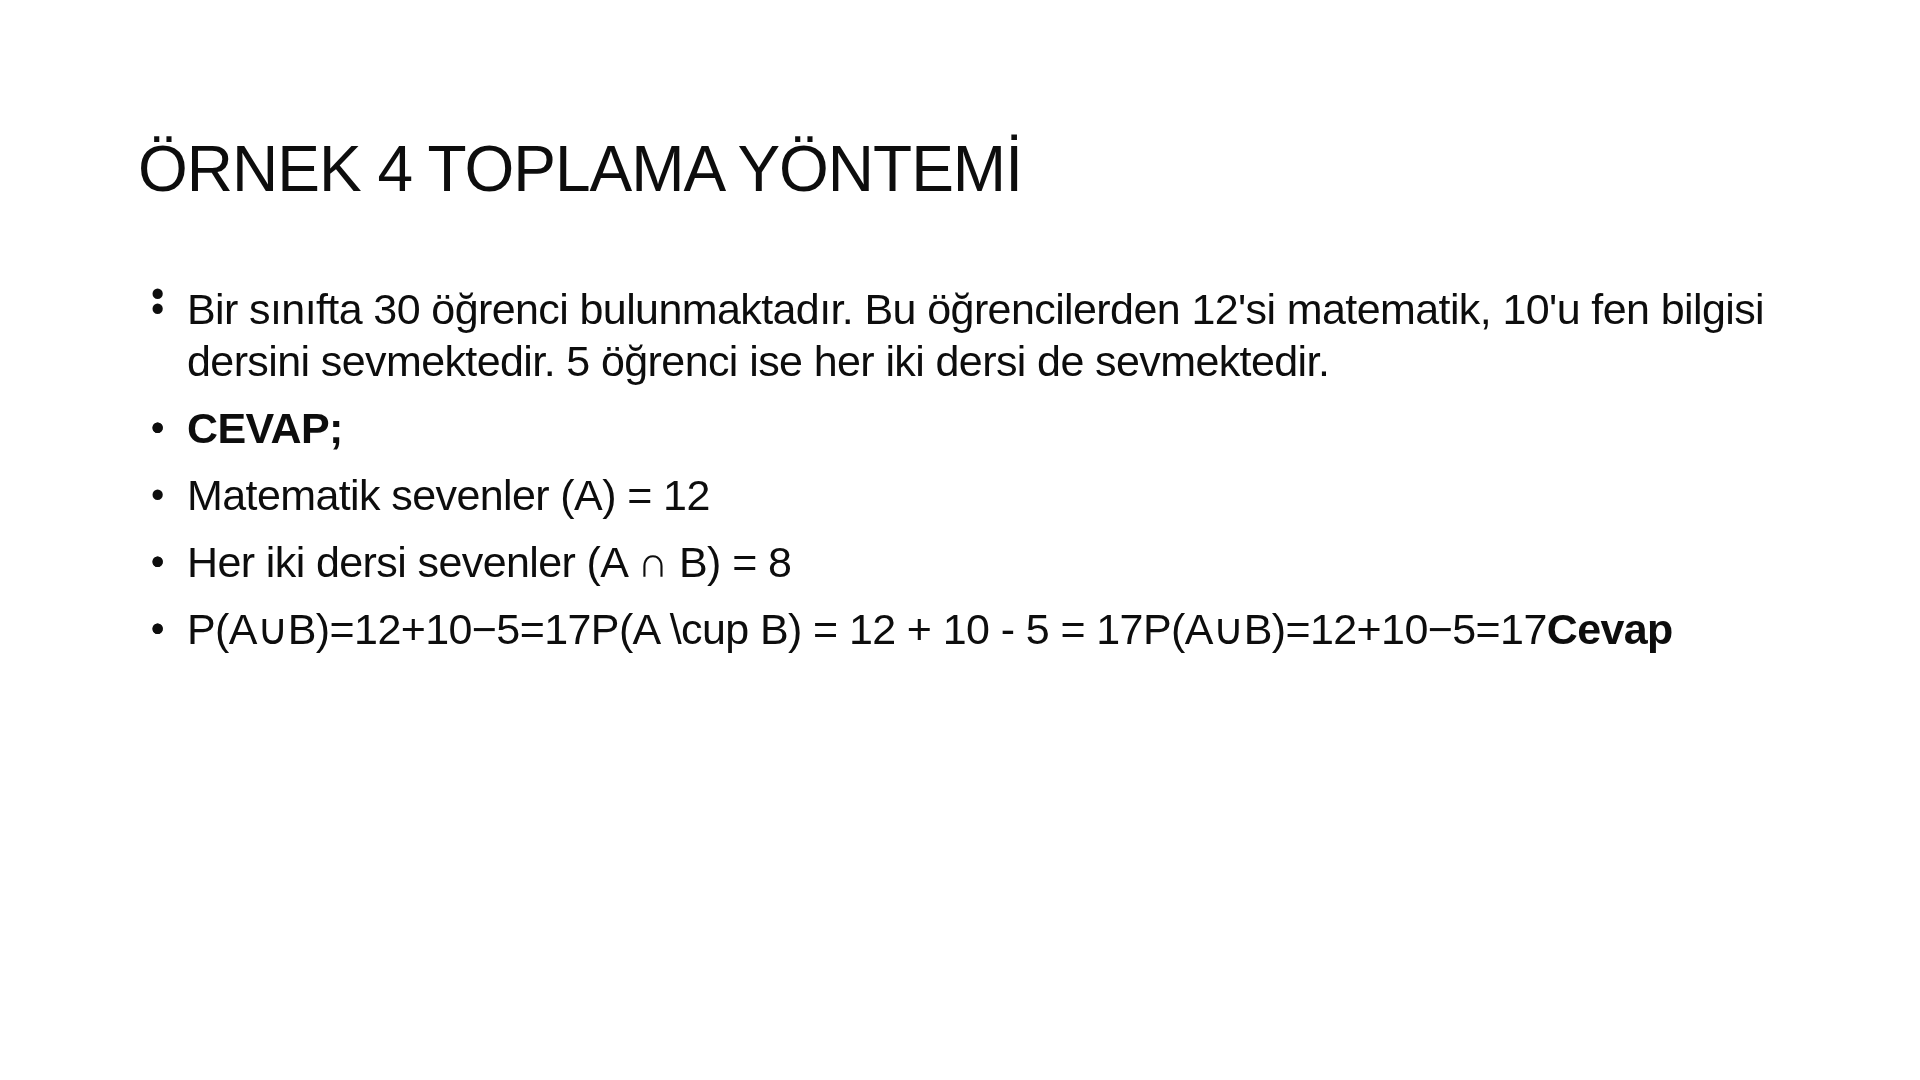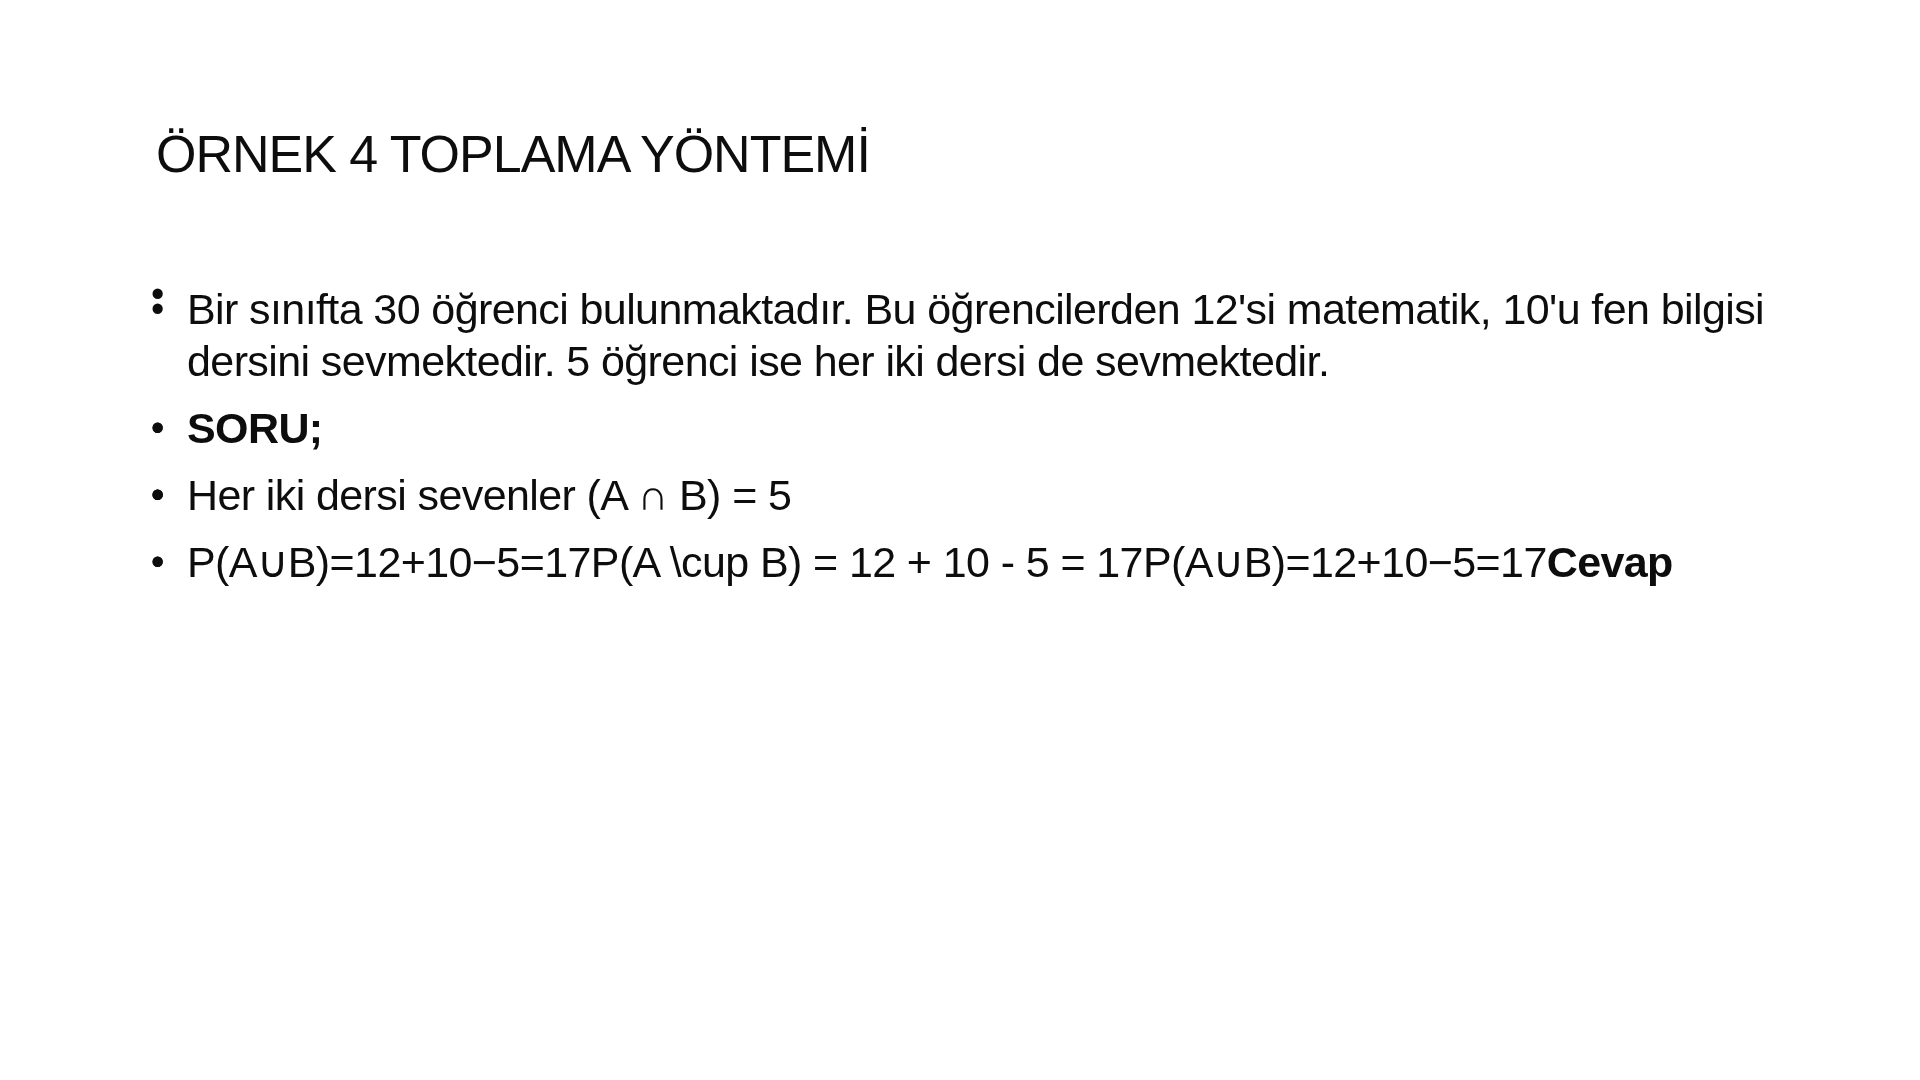--- a/index.html
+++ b/index.html
@@ -12,22 +12,22 @@
     overflow: hidden;
   }
   .slide {
     position: relative;
     width: 1920px; height: 1080px;
     background: var(--bg);
     color: var(--fg);
   }
   .slide-title {
     position: absolute;
-    left: 156px; top: 90px;
-    font-size: 52px;
+    left: 138px; top: 90px;
+    font-size: 64px;
     font-weight: 400;
     letter-spacing: -1px;
     line-height: 1.15;
     white-space: nowrap;
     color: var(--fg);
   }
   ul.bullets {
     position: absolute;
     left: 150px; top: 268px;
     width: 1700px;
@@ -68,34 +68,35 @@
       <span class="bullet-marker">•</span>
       <span>Bir sınıfta 30 öğrenci bulunmaktadır. Bu öğrencilerden 12'si matematik, 10'u fen bilgisi dersini sevmektedir. 5 öğrenci ise her iki dersi de sevmektedir.</span>
     </li>
 
     <li>
       <span class="bullet-marker">•</span>
     </li>
 
     <li>
       <span class="bullet-marker">•</span>
-      <span class="bold">SORU;</span>
+      <span class="bold">CEVAP;</span>
+    </li>
+
+    <li>
+      <span class="bullet-marker">•</span>
+      <span>Matematik sevenler (A) = 12</span>
     </li>
 
     <li>
       <span class="bullet-marker">•</span>
     </li>
 
     <li>
       <span class="bullet-marker">•</span>
-    </li>
-
-    <li>
-      <span class="bullet-marker">•</span>
-      <span>Her iki dersi sevenler (A ∩ B) = 5</span>
+      <span>Her iki dersi sevenler (A ∩ B) = 8</span>
     </li>
 
     <li>
       <span class="bullet-marker">•</span>
     </li>
 
     <li>
       <span class="bullet-marker">•</span>
       <span>P(A∪B)=12+10−5=17P(A \cup B) = 12 + 10 - 5 = 17P(A∪B)=12+10−5=17</span><span class="bold">Cevap</span>
     </li>

